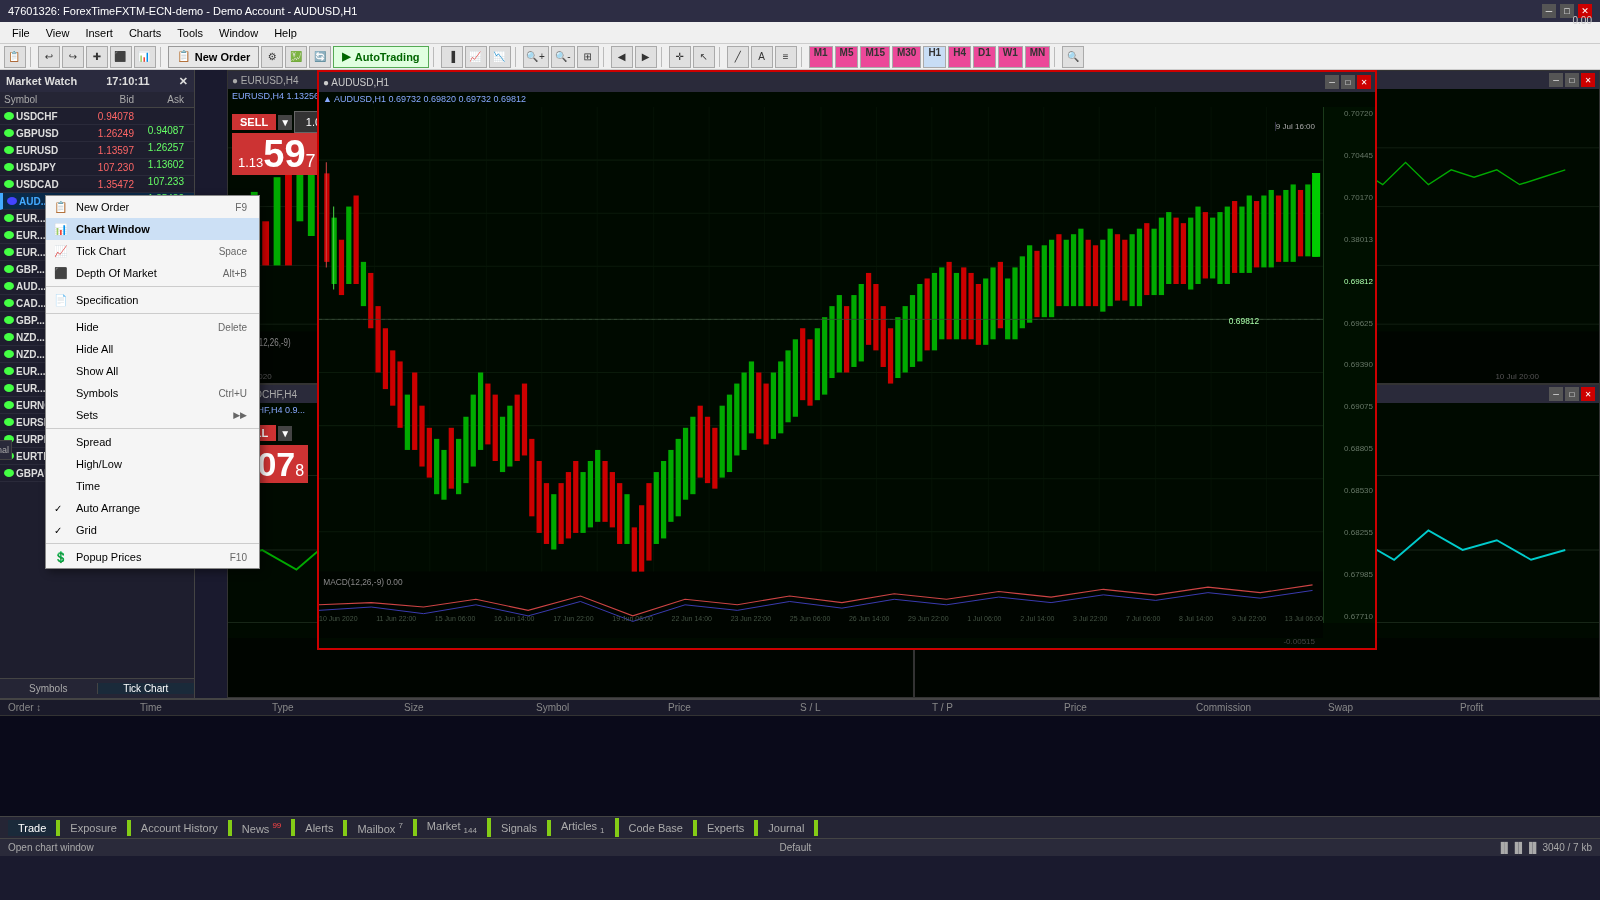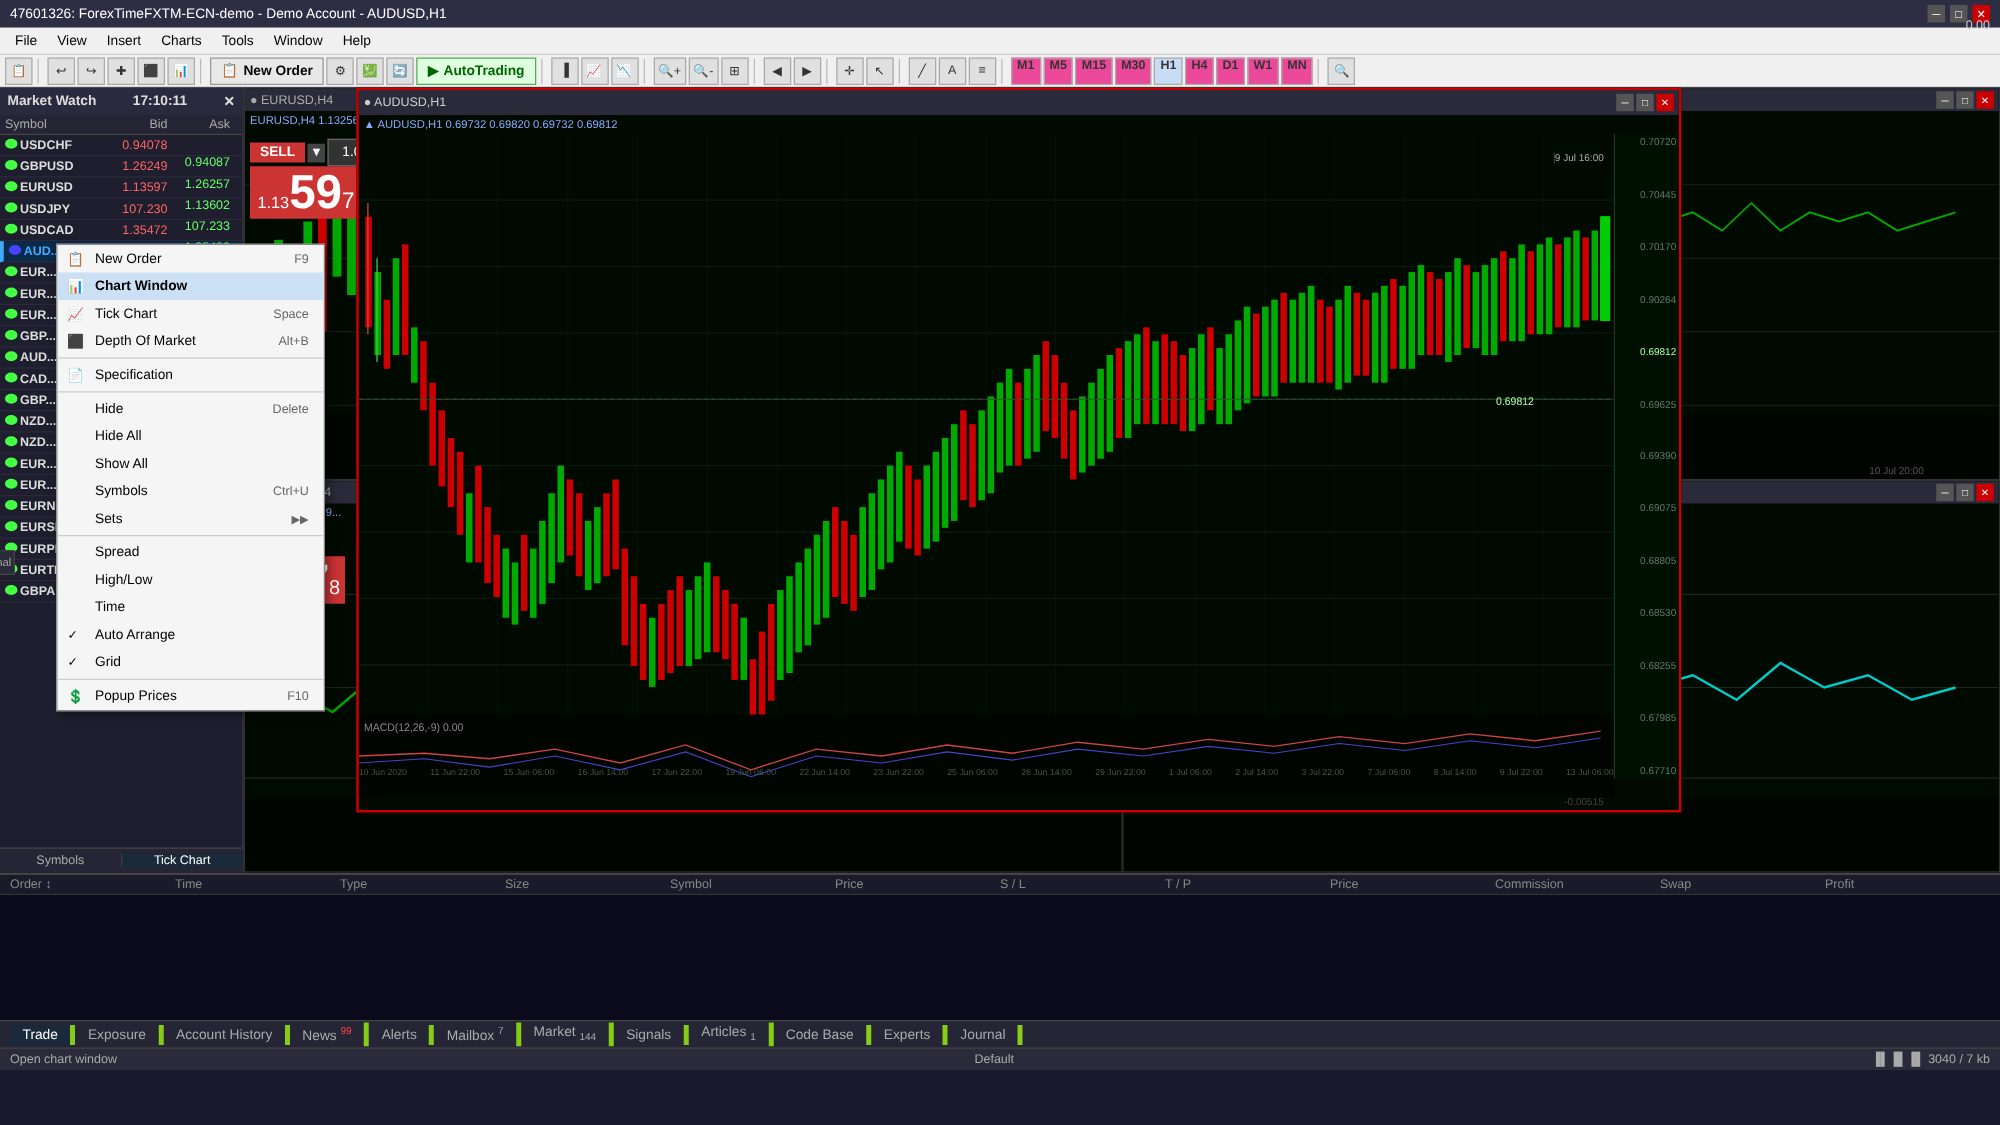--- a/index.html
+++ b/index.html
@@ -101,21 +101,21 @@
     }
     .cm-item.highlighted { background: #cce0f5; font-weight: bold; }
     .cm-item.highlighted .cm-label { color: #000; }
     .cm-separator { height: 1px; background: #ccc; margin: 2px 0; }
     .cm-label { flex: 1; }
     .cm-shortcut { color: #666; font-size: 10px; }
     .cm-has-sub::after { content: '▶'; font-size: 9px; color: #666; }
     .cm-icon { position: absolute; left: 8px; width: 16px; }
 
     
-    #chart-area { flex: 1; background: #1a1a2a; display: flex; flex-direction: row; position: relative; overflow: hidden; }
+    #chart-area { flex: 1; background: #1a1a2a; display: flex; flex-direction: row; position: relative; overflow: hidden; margin-left: 32px; }
 
     
     #chart-tabs { display: flex; background: #2a2a3a; height: 22px; align-items: flex-end; padding: 0 4px; border-bottom: 2px solid #444; }
     .chart-tab {
       padding: 3px 10px; background: #3a3a4a; border: 1px solid #555; border-bottom: none;
       color: #aaa; font-size: 10px; cursor: pointer; margin-right: 2px; height: 18px;
       display: flex; align-items: center;
     }
     .chart-tab.active { background: #1a1a2a; color: #fff; border-color: #888; border-bottom: 2px solid #cc0000; }
 
@@ -808,21 +808,21 @@
           <polyline points="0,455 50,452 100,458 150,450 200,460 250,447 300,465 350,450 400,455 450,447 500,453 550,445 600,450 650,443 700,448 750,441 800,446 850,439 900,444 950,437" fill="none" stroke="#4444cc" stroke-width="0.8"></polyline>
 
           <line x1="0" y1="192" x2="960" y2="192" stroke="#334433" stroke-width="0.5"></line>
           <text x="870" y="196" fill="#aaffaa" font-size="8">0.69812</text>
         </svg>
 
         <div style="position:absolute; right:0; top:15px; width:52px; height:calc(100% - 40px); background:#001000; border-left:1px solid #1a3a1a; font-size:8px; color:#667766; display:flex; flex-direction:column; justify-content:space-between; padding:2px 2px; text-align:right;">
           <span>0.70720</span>
           <span>0.70445</span>
           <span>0.70170</span>
-          <span>0.90264</span>
+          <span>0.38013</span>
           <span style="color:#aaffaa;">0.69812</span>
           <span>0.69625</span>
           <span>0.69390</span>
           <span>0.69075</span>
           <span>0.68805</span>
           <span>0.68530</span>
           <span>0.68255</span>
           <span>0.67985</span>
           <span>0.67710</span>
         </div>

